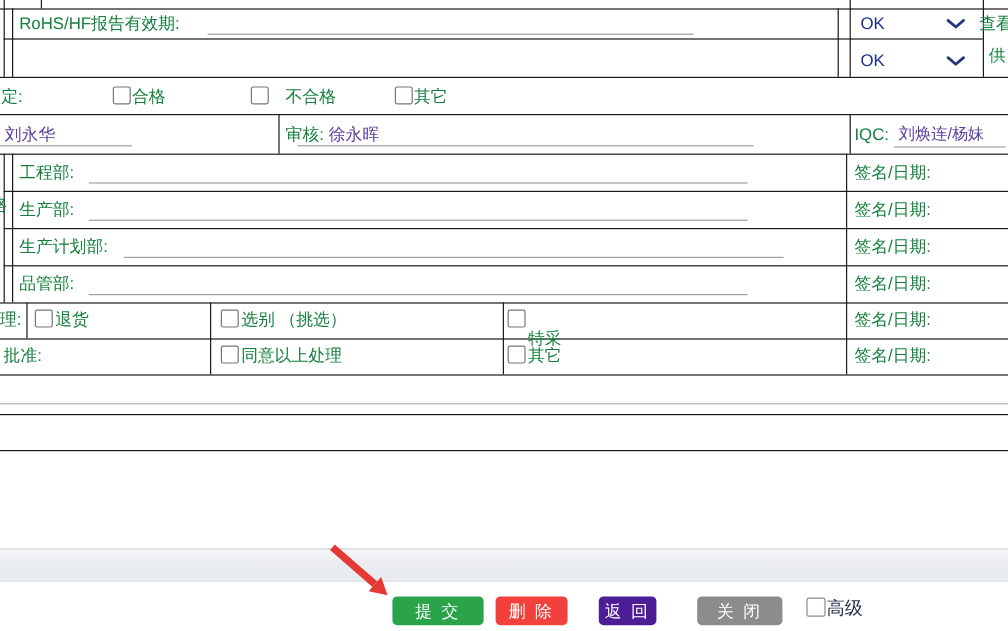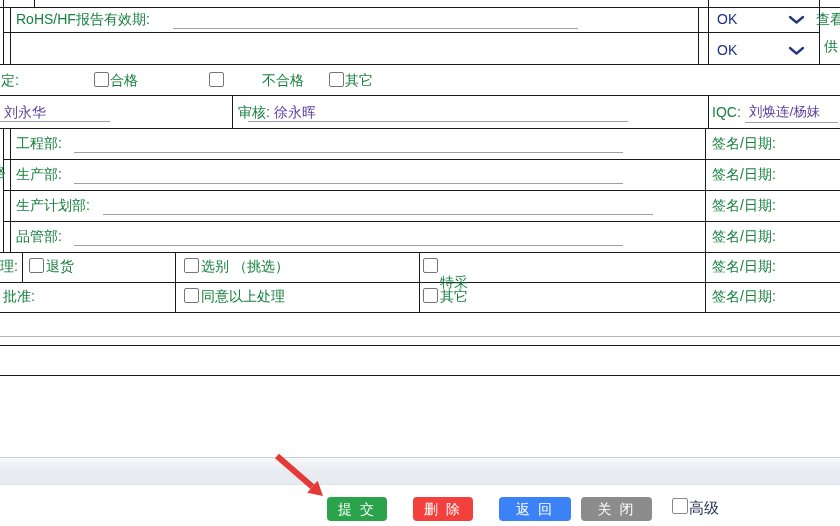--- a/index.html
+++ b/index.html
@@ -79,21 +79,21 @@
       </svg>
   </div>
 
   <div class="t" style="left:816px;top:10px;">查看</div>
   <div class="t" style="left:824px;top:37px;">供</div>
 
   <div class="t" style="left:1px;top:71px;">定:</div>
   <div class="cb" style="left:94px;top:72px;"></div>
   <div class="t" style="left:110px;top:71px;">合格</div>
   <div class="cb" style="left:209px;top:72px;"></div>
-  <div class="t" style="left:242px;top:71px;padding-left:20px;">不合格</div>
+  <div class="t" style="left:218px;top:71px;padding-left:20px;">不合格</div>
   <div class="cb" style="left:329px;top:72px;"></div>
   <div class="t" style="left:345px;top:71px;">其它</div>
 
   <div class="t val" style="left:4px;top:103px;text-align:center;">刘永华</div>
   <div class="ul" style="left:0;top:121px;width:110px;"></div>
   <div class="t" style="left:238px;top:103px;">审核:</div>
   <div class="t val" style="left:274px;top:103px;">徐永晖</div>
   <div class="ul" style="left:248px;top:121px;width:380px;"></div>
   <div class="t" style="left:712px;top:103px;">IQC:</div>
   <div class="t val" style="left:749px;top:103px;font-size:13.5px;">刘焕连/杨妹</div>
@@ -133,21 +133,21 @@
   <div class="t" style="left:440px;top:287px;">其它</div>
   <div class="t" style="left:712px;top:287px;">签名/日期:</div>
 
   <div class="footerbar"></div>
 
   <svg style="position:absolute;left:270px;top:450px;" width="60" height="50" viewBox="0 0 60 50">
     <polygon points="5,8.3 9,3.7 44.4,34.5 40.4,39.1" fill="#e53935"></polygon>
     <polygon points="53,46 37.2,42.8 47.6,30.8" fill="#e53935"></polygon>
   </svg>
 
-  <button class="btn" style="left: 327px; width: 60px; background-color: rgb(42, 163, 75);">提 交</button>
+  <button class="btn" style="left: 327px; width: 76px; background-color: rgb(42, 163, 75);">提 交</button>
   <button class="btn" style="left: 413px; width: 60px; background-color: rgb(242, 65, 61);">删 除</button>
-  <button class="btn" style="left: 499px; width: 72px; background-color: #3b82f6;">返 回</button>
+  <button class="btn" style="left: 499px; width: 48px; background-color: #4c1d95;">返 回</button>
   <button class="btn" style="left: 581px; width: 71px; background-color: rgb(140, 140, 140);">关 闭</button>
 
   <div class="advbox"></div>
   <div class="t" style="left:689px;top:499px;font-size:15px;color:#1c2b4a;">高级</div>
 
 </div>
 
 </body></html>

